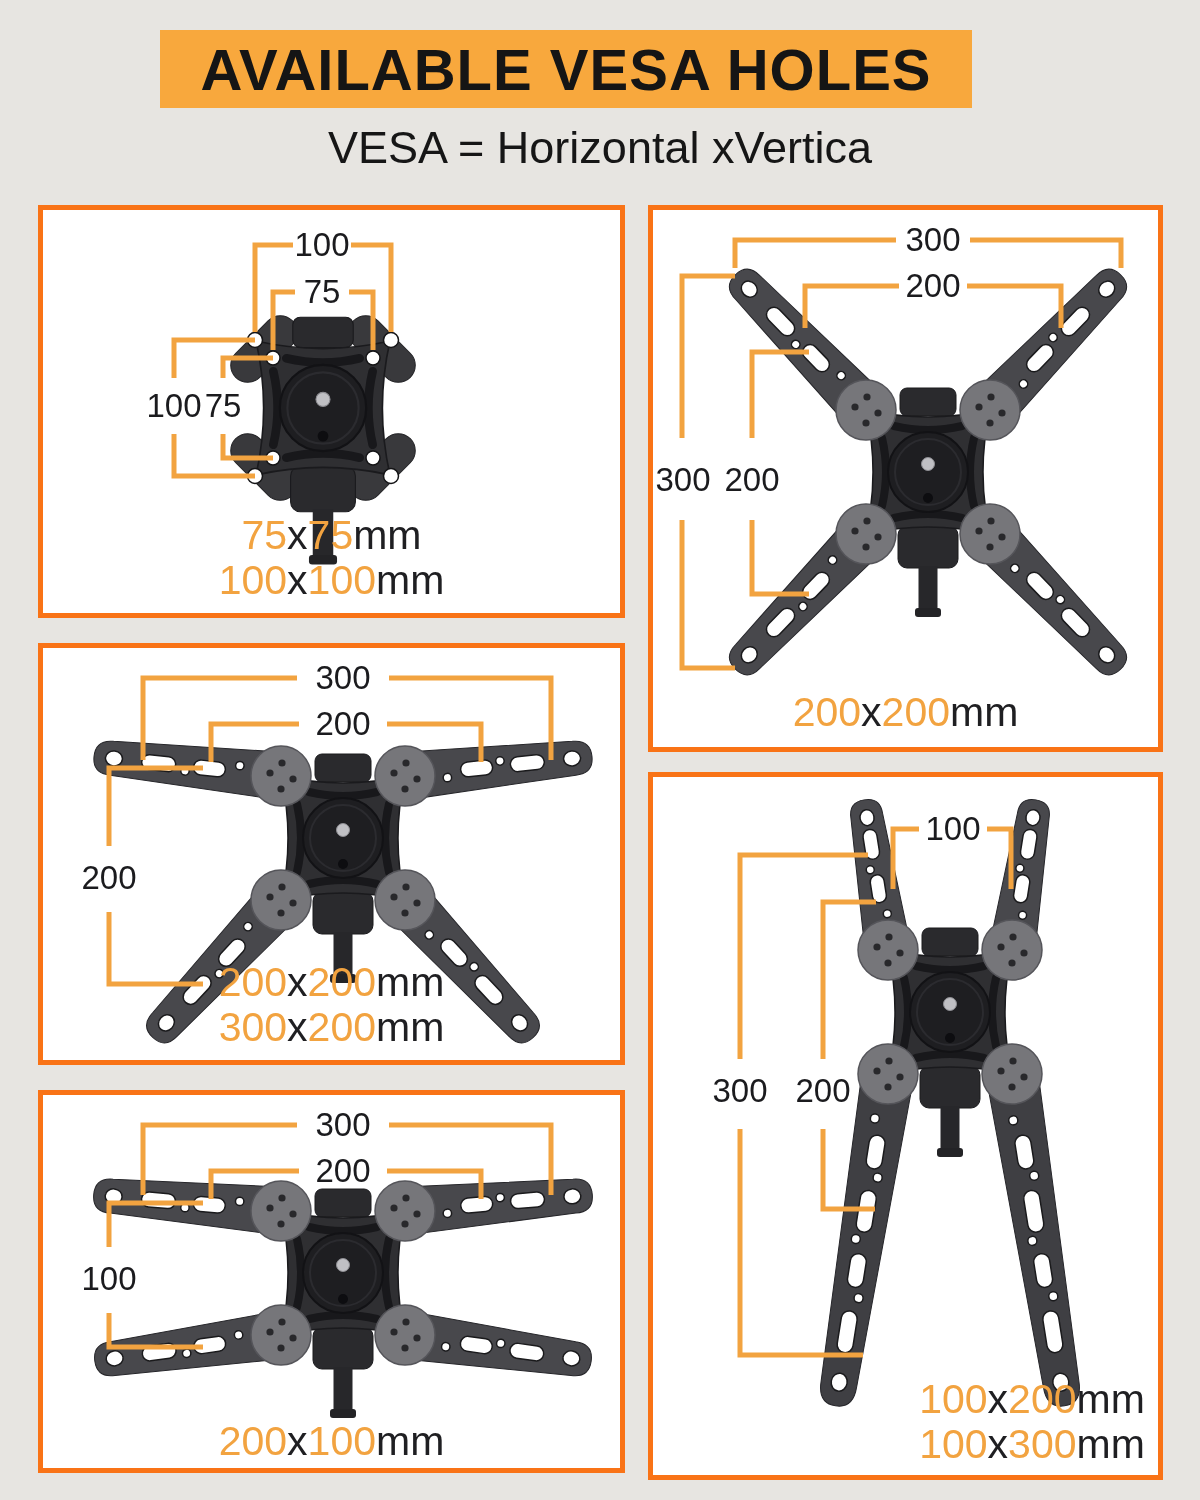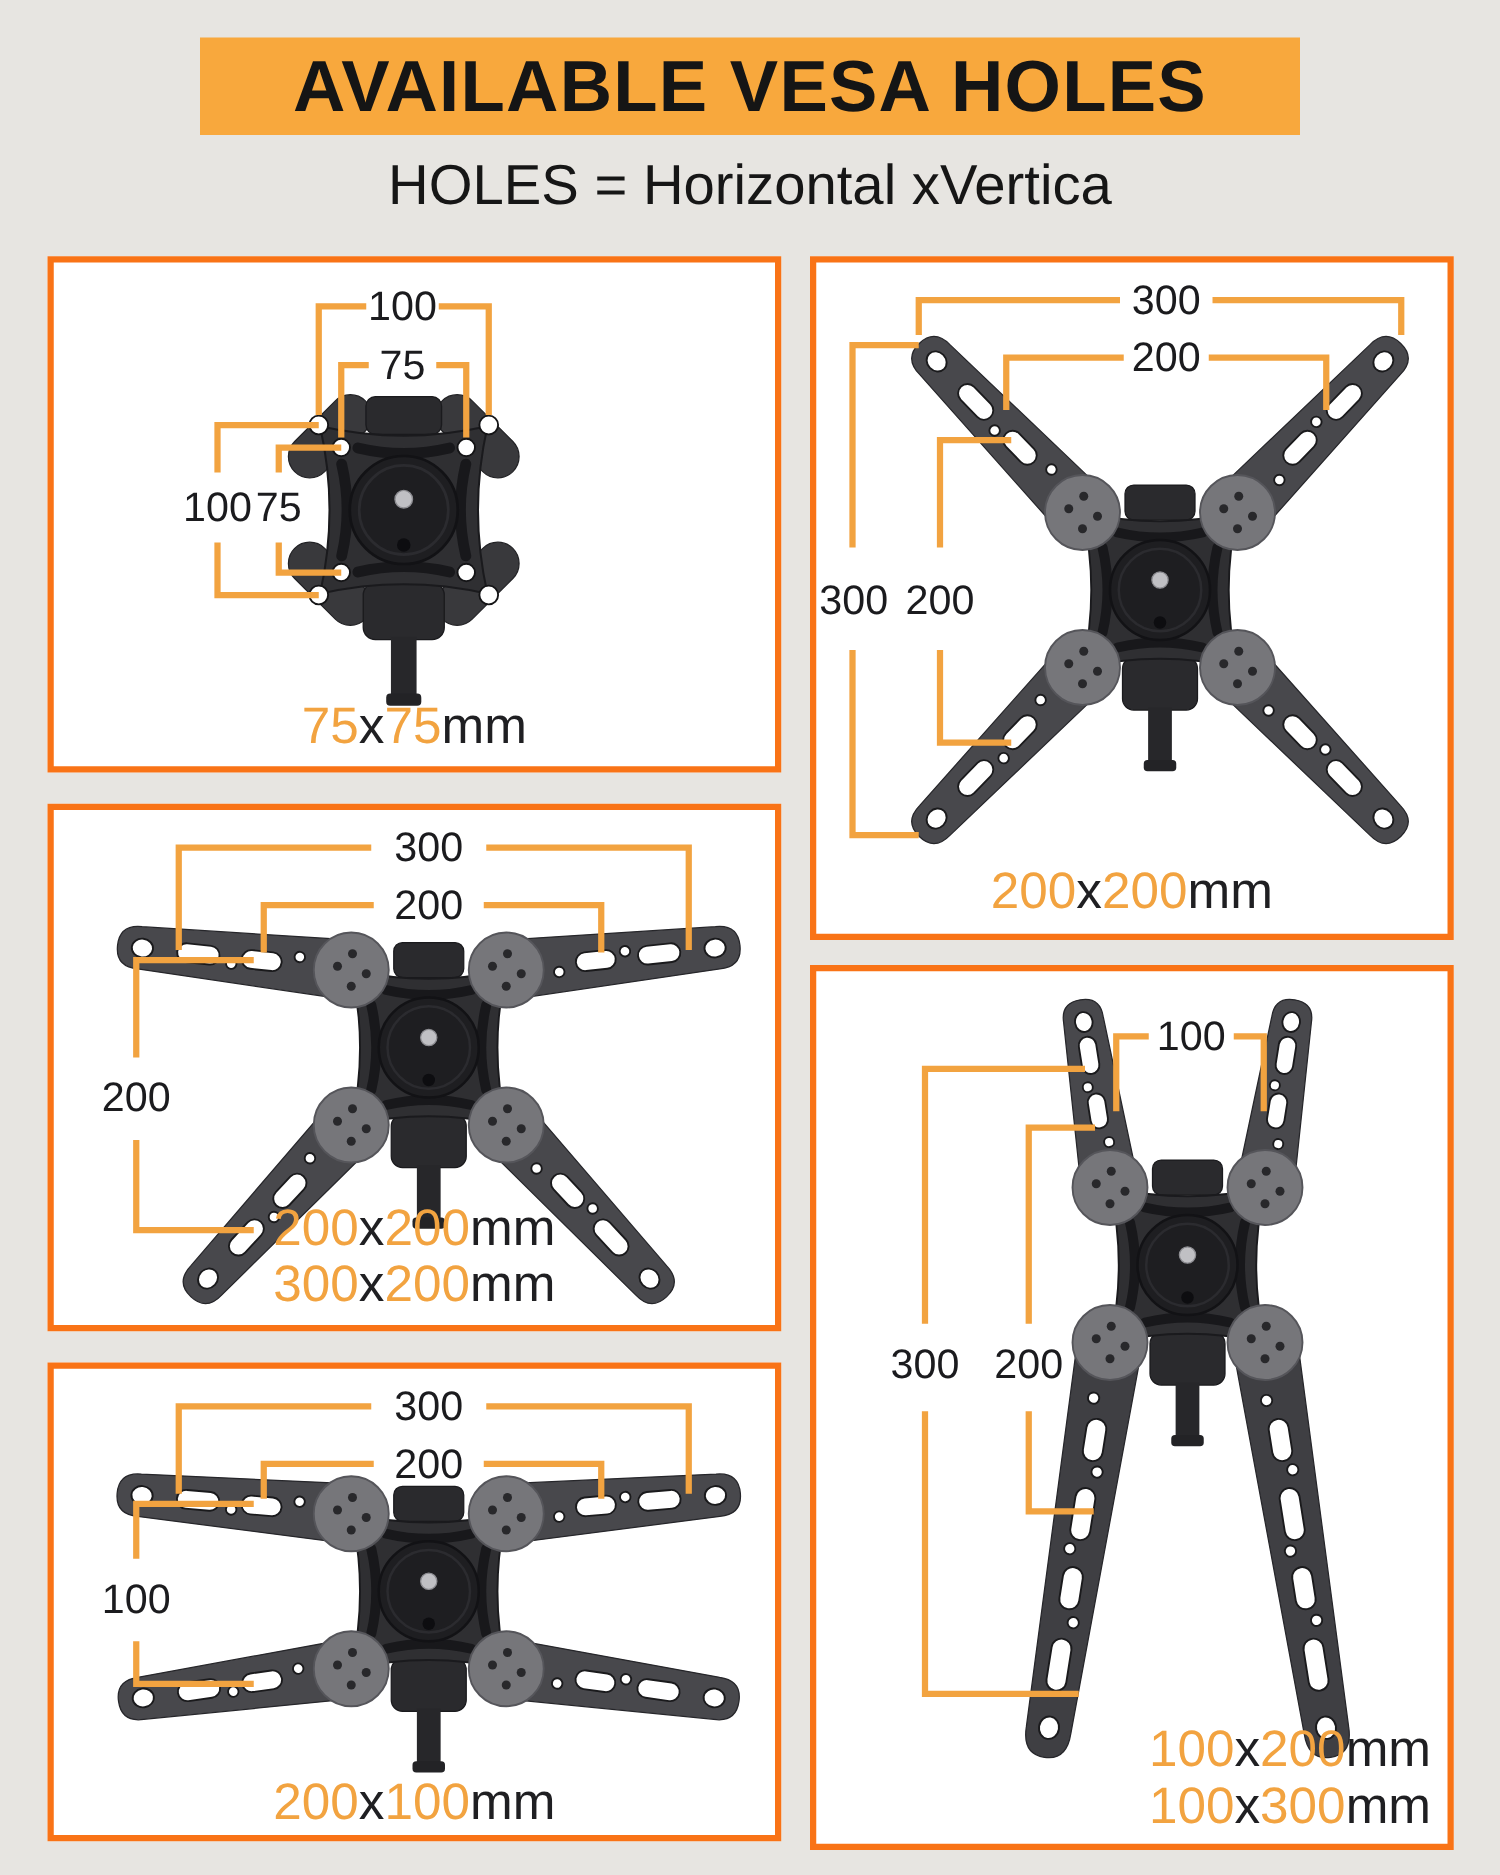--- a/index.html
+++ b/index.html
@@ -5,21 +5,21 @@
   html,body { margin:0; padding:0; }
   body {
     font-family: "Liberation Sans", sans-serif;
     background:#cfcdc9;
   }
   #page {
     position:relative; width:1200px; height:1500px;
     background:#E7E5E1; overflow:hidden; margin:0 auto;
   }
   .banner {
-    position:absolute; left:160px; top:30px; width:880px; height:78px;
+    position:absolute; left:160px; top:30px; width:812px; height:78px;
     background:#F8A83D; display:flex; align-items:center; justify-content:center;
   }
   .banner-title {
     font-size:58px; font-weight:700; color:#151515; letter-spacing:1px; white-space:nowrap;
   }
   .subtitle {
     position:absolute; left:0; top:122px; width:1200px; text-align:center;
     font-size:45px; color:#161616; font-weight:400;
   }
   .panel {
@@ -99,21 +99,21 @@
       <ellipse cx="312" cy="0" rx="9" ry="8" fill="#fff" stroke="#1A1A1C" stroke-width="1.5"></ellipse>
     </g>
   </defs>
 </svg>
 
 <div id="page">
 
   <div class="banner">
     <div class="banner-title">AVAILABLE VESA HOLES</div>
   </div>
-  <div class="subtitle">HOLES = Horizontal xVertica</div>
+  <div class="subtitle">VESA = Horizontal xVertica</div>
 
   <div class="panel" id="panel-1">
     <svg class="illus" width="587" height="413" viewBox="0 0 587 413">
       <g transform="translate(280,198)">
         <g transform="translate(-59,-59) rotate(-45)">
             <rect x="-40" y="-17" width="80" height="34" rx="17" fill="#39393C" stroke="#222225"></rect>
           </g>
         <g transform="translate(59,-59) rotate(45)">
             <rect x="-40" y="-17" width="80" height="34" rx="17" fill="#39393C" stroke="#222225"></rect>
           </g>
@@ -137,20 +137,21 @@
       <path class="dimline" d="M230,140 V82 H252 M306,82 H330 V140"></path>
       <path class="dimline" d="M212,130 H131 V168 M131,224 V266 H212"></path>
       <path class="dimline" d="M230,148 H180 V168 M180,224 V248 H230"></path>
       <text class="dim" x="279" y="46">100</text>
       <text class="dim" x="279" y="93">75</text>
       <text class="dim" x="131" y="207">100</text>
       <text class="dim" x="180" y="207">75</text>
     </svg>
     <div class="cap cap-center" style="bottom:10px">
       <div><span class="num">75</span><span>x</span><span class="num">75</span><span>mm</span></div>
+      <div><span class="num">100</span><span>x</span><span class="num">100</span><span>mm</span></div>
     </div>
   </div>
 
   <div class="panel" id="panel-2">
     <svg class="illus" width="515" height="547" viewBox="0 0 515 547">
       <use href="#arm-med" transform="translate(213,200) rotate(-134)"></use>
       <use href="#arm-med" transform="translate(337,200) rotate(-46)"></use>
       <use href="#arm-med" transform="translate(213,324) rotate(134)"></use>
       <use href="#arm-med" transform="translate(337,324) rotate(46)"></use>
       <g transform="translate(275,262)">

